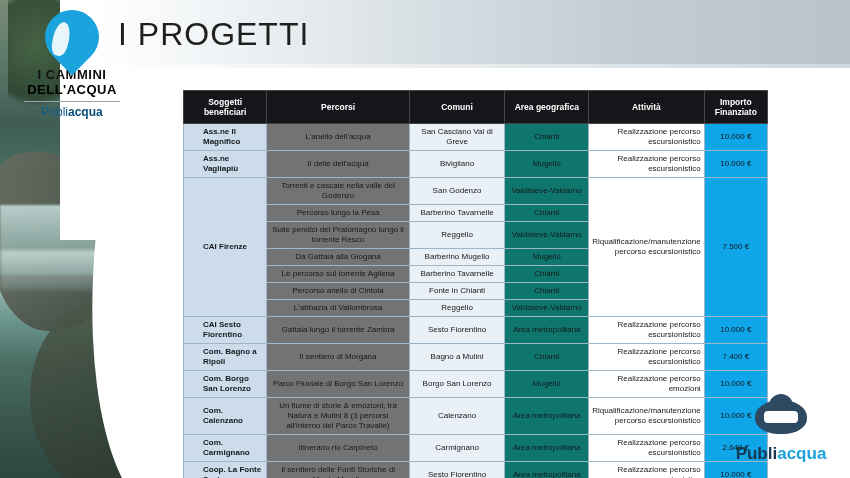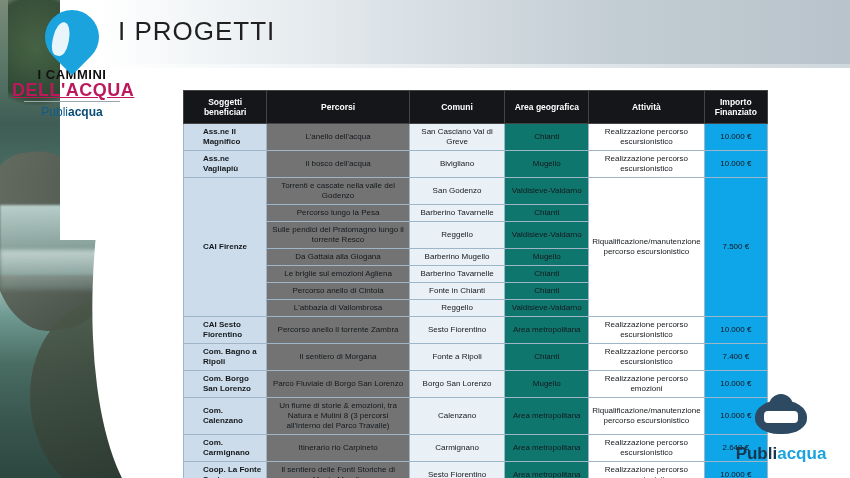--- a/index.html
+++ b/index.html
@@ -56,41 +56,41 @@
   .hdr-band{
     position:absolute;left:96px;top:0;right:0;height:68px;
     background:linear-gradient(90deg,#ffffff 0%,#eef2f4 18%,#d6dee3 45%,#c2ccd3 70%,#b8c3cb 100%);
   }
   .hdr-band .stripe{
     position:absolute;left:0;bottom:0;width:100%;height:4px;
     background:linear-gradient(90deg,#ffffff,#cfd8de);
   }
   .title{
     position:absolute;left:118px;top:16px;
-    font-size:26px;letter-spacing:1px;color:#1f1f1f;
+    font-size:32px;letter-spacing:1px;color:#1f1f1f;
     font-family:"Liberation Sans", sans-serif;font-weight:400;
   }
 
   
   .logo{position:absolute;left:12px;top:4px;width:120px;height:108px;text-align:center;}
   .logo .drop{
     position:relative;margin:0 auto;width:54px;height:62px;
   }
   .logo .drop .d{
     position:absolute;left:0;top:0;width:54px;height:54px;
     background:#1aa3dd;border-radius:50% 50% 50% 0;
     transform:rotate(-45deg);top:6px;
   }
   .logo .drop .dl{
     position:absolute;left:8px;top:18px;width:16px;height:34px;
     background:#ffffff;border-radius:50% 50% 40% 40%;opacity:.9;
     transform:rotate(12deg);
   }
   .logo .l1{font-size:13px;font-weight:bold;color:#111;letter-spacing:.5px;margin-top:2px;line-height:14px;}
-  .logo .l2{font-size:18px;font-weight:bold;color:#be185d;letter-spacing:.5px;line-height:16px;text-decoration:underline;}
+  .logo .l2{font-size:13px;font-weight:bold;color:#000000;letter-spacing:.5px;line-height:16px;}
   .logo .l3{font-size:12px;color:#0f5c8c;margin-top:3px;}
   .logo .l3 b{color:#0a4c78;}
   .logo .rule{width:96px;height:1px;background:#9aa6ad;margin:3px auto 0;}
 
   
   table{
     position:absolute;left:183px;top:74px;
     border-collapse:collapse;
     font-size:8px;
     width:585px;
@@ -101,21 +101,21 @@
     border:1px solid #444;padding:6px 3px;line-height:10px;
   }
   td{
     border:1px solid #9fb6c9;padding:3px 3px;text-align:center;
     line-height:10px;color:#14181c;background:#ffffff;
   }
   td.lab{background:#ccdceb;font-weight:bold;text-align:left;padding-left:19px;}
   td.perc{background:#737373;}
   td.com{background:#e9f1f7;}
   td.area{background:#0f766e;}
-  td.att{background:#ffffff;}
+  td.att{background:#ffffff;text-align:right;}
   td.imp{background:#0ea5e9;white-space:nowrap;}
   th.c1{width:78px}th.c2{width:146px}th.c3{width:94px}th.c4{width:80px}th.c5{width:106px}th.c6{width:58px}
 
   
   .blogo{position:absolute;right:14px;bottom:14px;width:110px;text-align:center;}
   .blogo .mark{
     width:52px;height:46px;margin:0 auto 4px;position:relative;
   }
   .blogo .mark .m1{
     position:absolute;left:0;top:6px;width:52px;height:34px;background:#2e4a63;
@@ -178,21 +178,21 @@
         <tr>
           <td class="lab" rowspan="1">Ass.ne Il Magnifico</td>
           <td class="perc">L'anello dell'acqua</td>
           <td class="com">San Casciano Val di Greve</td>
           <td class="area">Chianti</td>
           <td class="att" rowspan="1">Realizzazione percorso escursionistico</td>
           <td class="imp" rowspan="1">10.000 €</td>
         </tr>
         <tr>
           <td class="lab" rowspan="1">Ass.ne Vagliapiù</td>
-          <td class="perc">Il bosco dell'acqua</td>
+          <td class="perc">Il delle dell'acqua</td>
           <td class="com">Bivigliano</td>
           <td class="area">Mugello</td>
           <td class="att" rowspan="1">Realizzazione percorso escursionistico</td>
           <td class="imp" rowspan="1">10.000 €</td>
         </tr>
         <tr>
           <td class="lab" rowspan="7">CAI Firenze</td>
           <td class="perc">Torrenti e cascate nella valle del Godenzo</td>
           <td class="com">San Godenzo</td>
           <td class="area">Valdisieve-Valdarno</td>
@@ -208,46 +208,46 @@
           <td class="perc">Sulle pendici del Pratomagno lungo il torrente Resco</td>
           <td class="com">Reggello</td>
           <td class="area">Valdisieve-Valdarno</td>
         </tr>
         <tr>
           <td class="perc">Da Gattaia alla Giogana</td>
           <td class="com">Barberino Mugello</td>
           <td class="area">Mugello</td>
         </tr>
         <tr>
-          <td class="perc">Le briglie sul emozioni Agliena</td>
+          <td class="perc">Le percorso sul torrente Agliena</td>
           <td class="com">Barberino Tavarnelle</td>
           <td class="area">Chianti</td>
         </tr>
         <tr>
           <td class="perc">Percorso anello di Cintoia</td>
           <td class="com">Fonte in Chianti</td>
           <td class="area">Chianti</td>
         </tr>
         <tr>
           <td class="perc">L'abbazia di Vallombrosa</td>
           <td class="com">Reggello</td>
           <td class="area">Valdisieve-Valdarno</td>
         </tr>
         <tr>
           <td class="lab" rowspan="1">CAI Sesto Fiorentino</td>
-          <td class="perc">Percorso anello il torrente Zambra</td>
+          <td class="perc">Gattaia lungo il torrente Zambra</td>
           <td class="com">Sesto Fiorentino</td>
           <td class="area">Area metropolitana</td>
           <td class="att" rowspan="1">Realizzazione percorso escursionistico</td>
           <td class="imp" rowspan="1">10.000 €</td>
         </tr>
         <tr>
           <td class="lab" rowspan="1">Com. Bagno a Ripoli</td>
           <td class="perc">Il sentiero di Morgana</td>
-          <td class="com">Fonte a Ripoli</td>
+          <td class="com">Bagno a Mulini</td>
           <td class="area">Chianti</td>
           <td class="att" rowspan="1">Realizzazione percorso escursionistico</td>
           <td class="imp" rowspan="1">7.400 €</td>
         </tr>
         <tr>
           <td class="lab" rowspan="1">Com. Borgo San Lorenzo</td>
           <td class="perc">Parco Fluviale di Borgo San Lorenzo</td>
           <td class="com">Borgo San Lorenzo</td>
           <td class="area">Mugello</td>
           <td class="att" rowspan="1">Realizzazione percorso emozioni</td>

